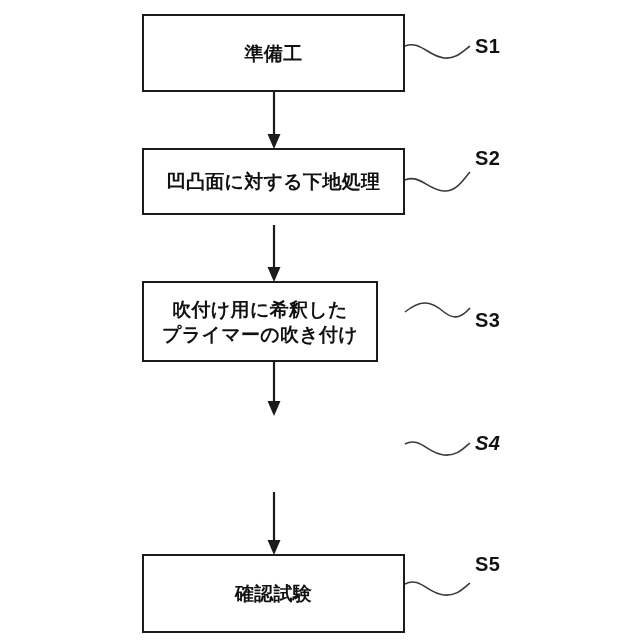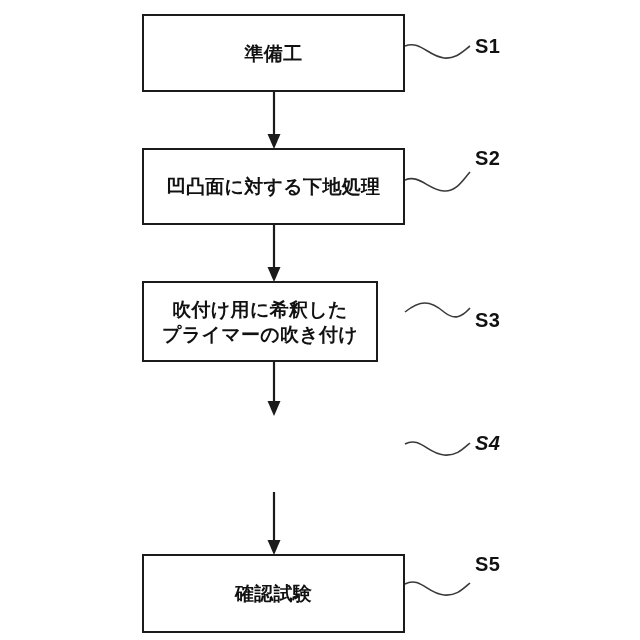--- a/index.html
+++ b/index.html
@@ -102,21 +102,21 @@
     <path class="leader-path" d="M405,312 C420,300 430,300 444,312 C454,320 461,318 470,308"></path>
     <path class="leader-path" d="M405,444 C420,436 428,454 444,455 C456,456 462,450 470,443"></path>
     <path class="leader-path" d="M405,584 C420,576 428,594 444,595 C456,596 462,590 470,583"></path>
   </svg>
 
   <div class="node-box" style="left:142px; top:14px; width:263px; height:78px;">
     <span class="node-label">準備工</span>
   </div>
   <div class="step-tag" style="left:475px; top:36px;">S1</div>
 
-  <div class="node-box" style="left:142px; top:148px; width:263px; height:77px;">
+  <div class="node-box" style="left:142px; top:148px; width:263px; height:67px;">
     <span class="node-label">凹凸面に対する下地処理</span>
   </div>
   <div class="step-tag" style="left:475px; top:148px;">S2</div>
 
   <div class="node-box" style="left:142px; top:281px; width:236px; height:81px;">
     <span class="node-label">吹付け用に希釈した
 プライマーの吹き付け</span>
   </div>
   <div class="step-tag" style="left:475px; top:310px;">S3</div>
 

